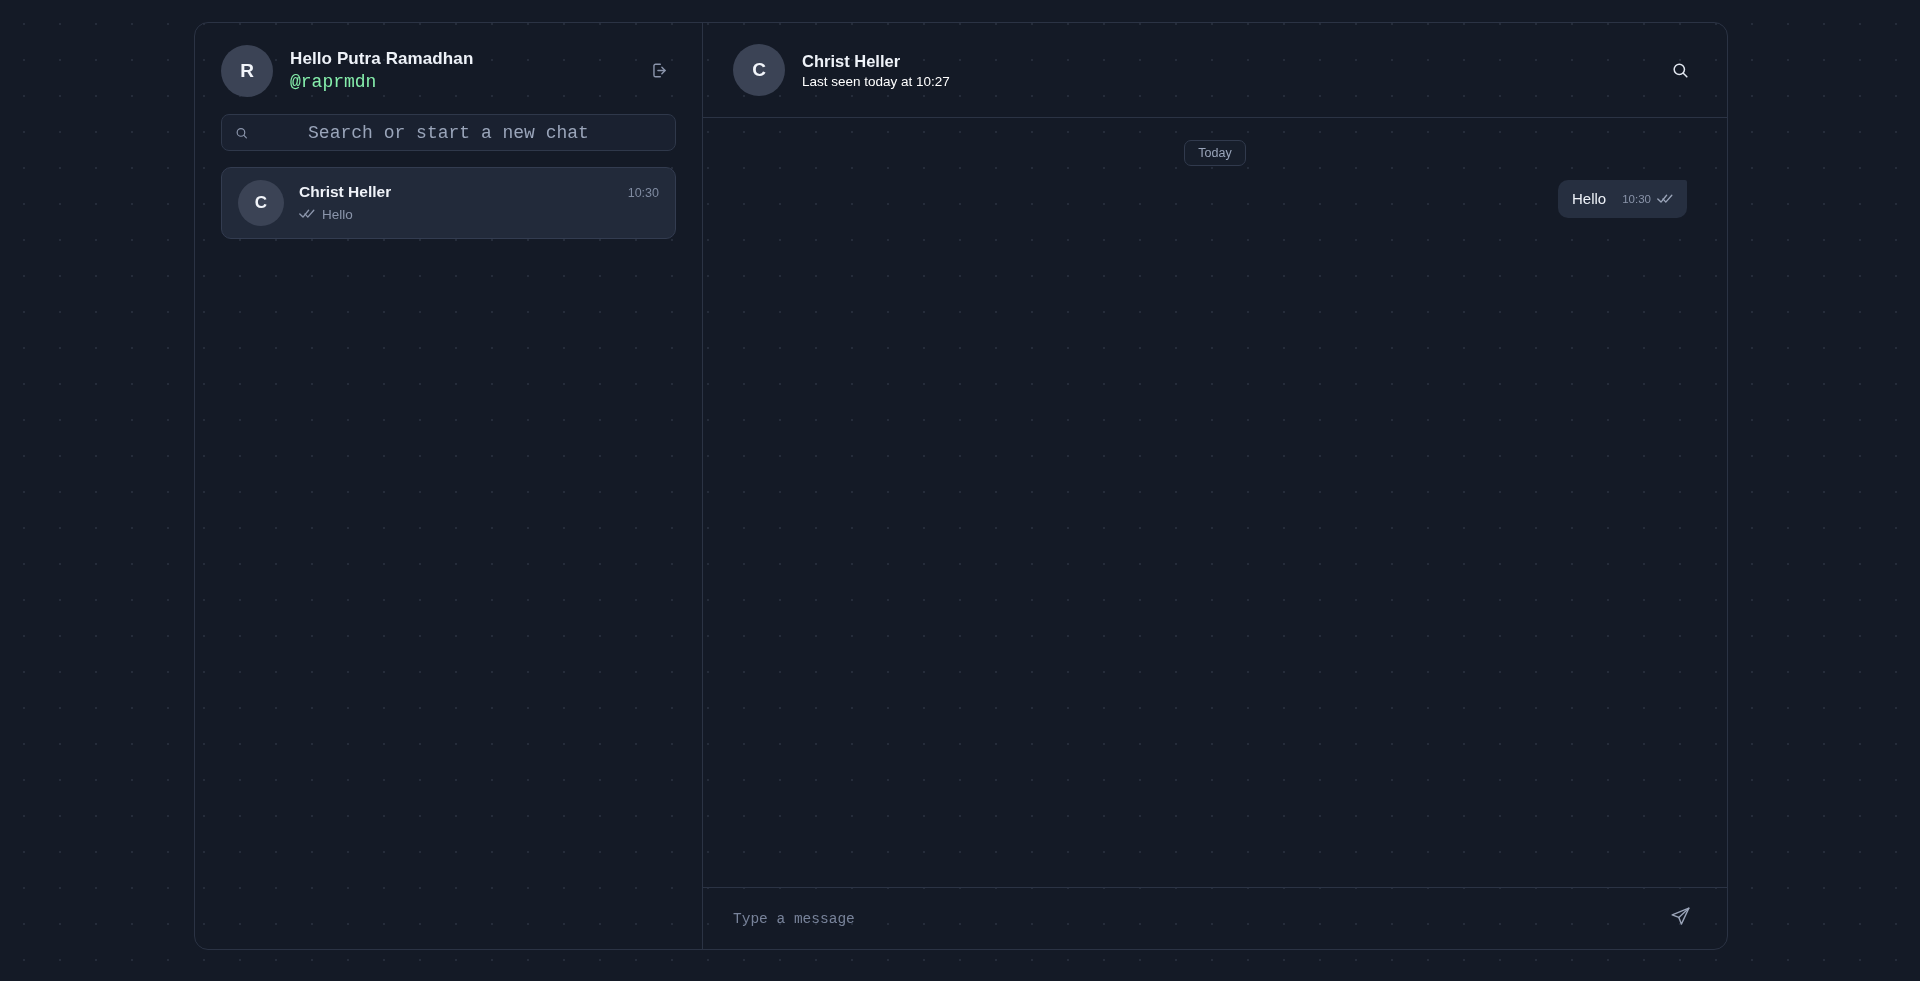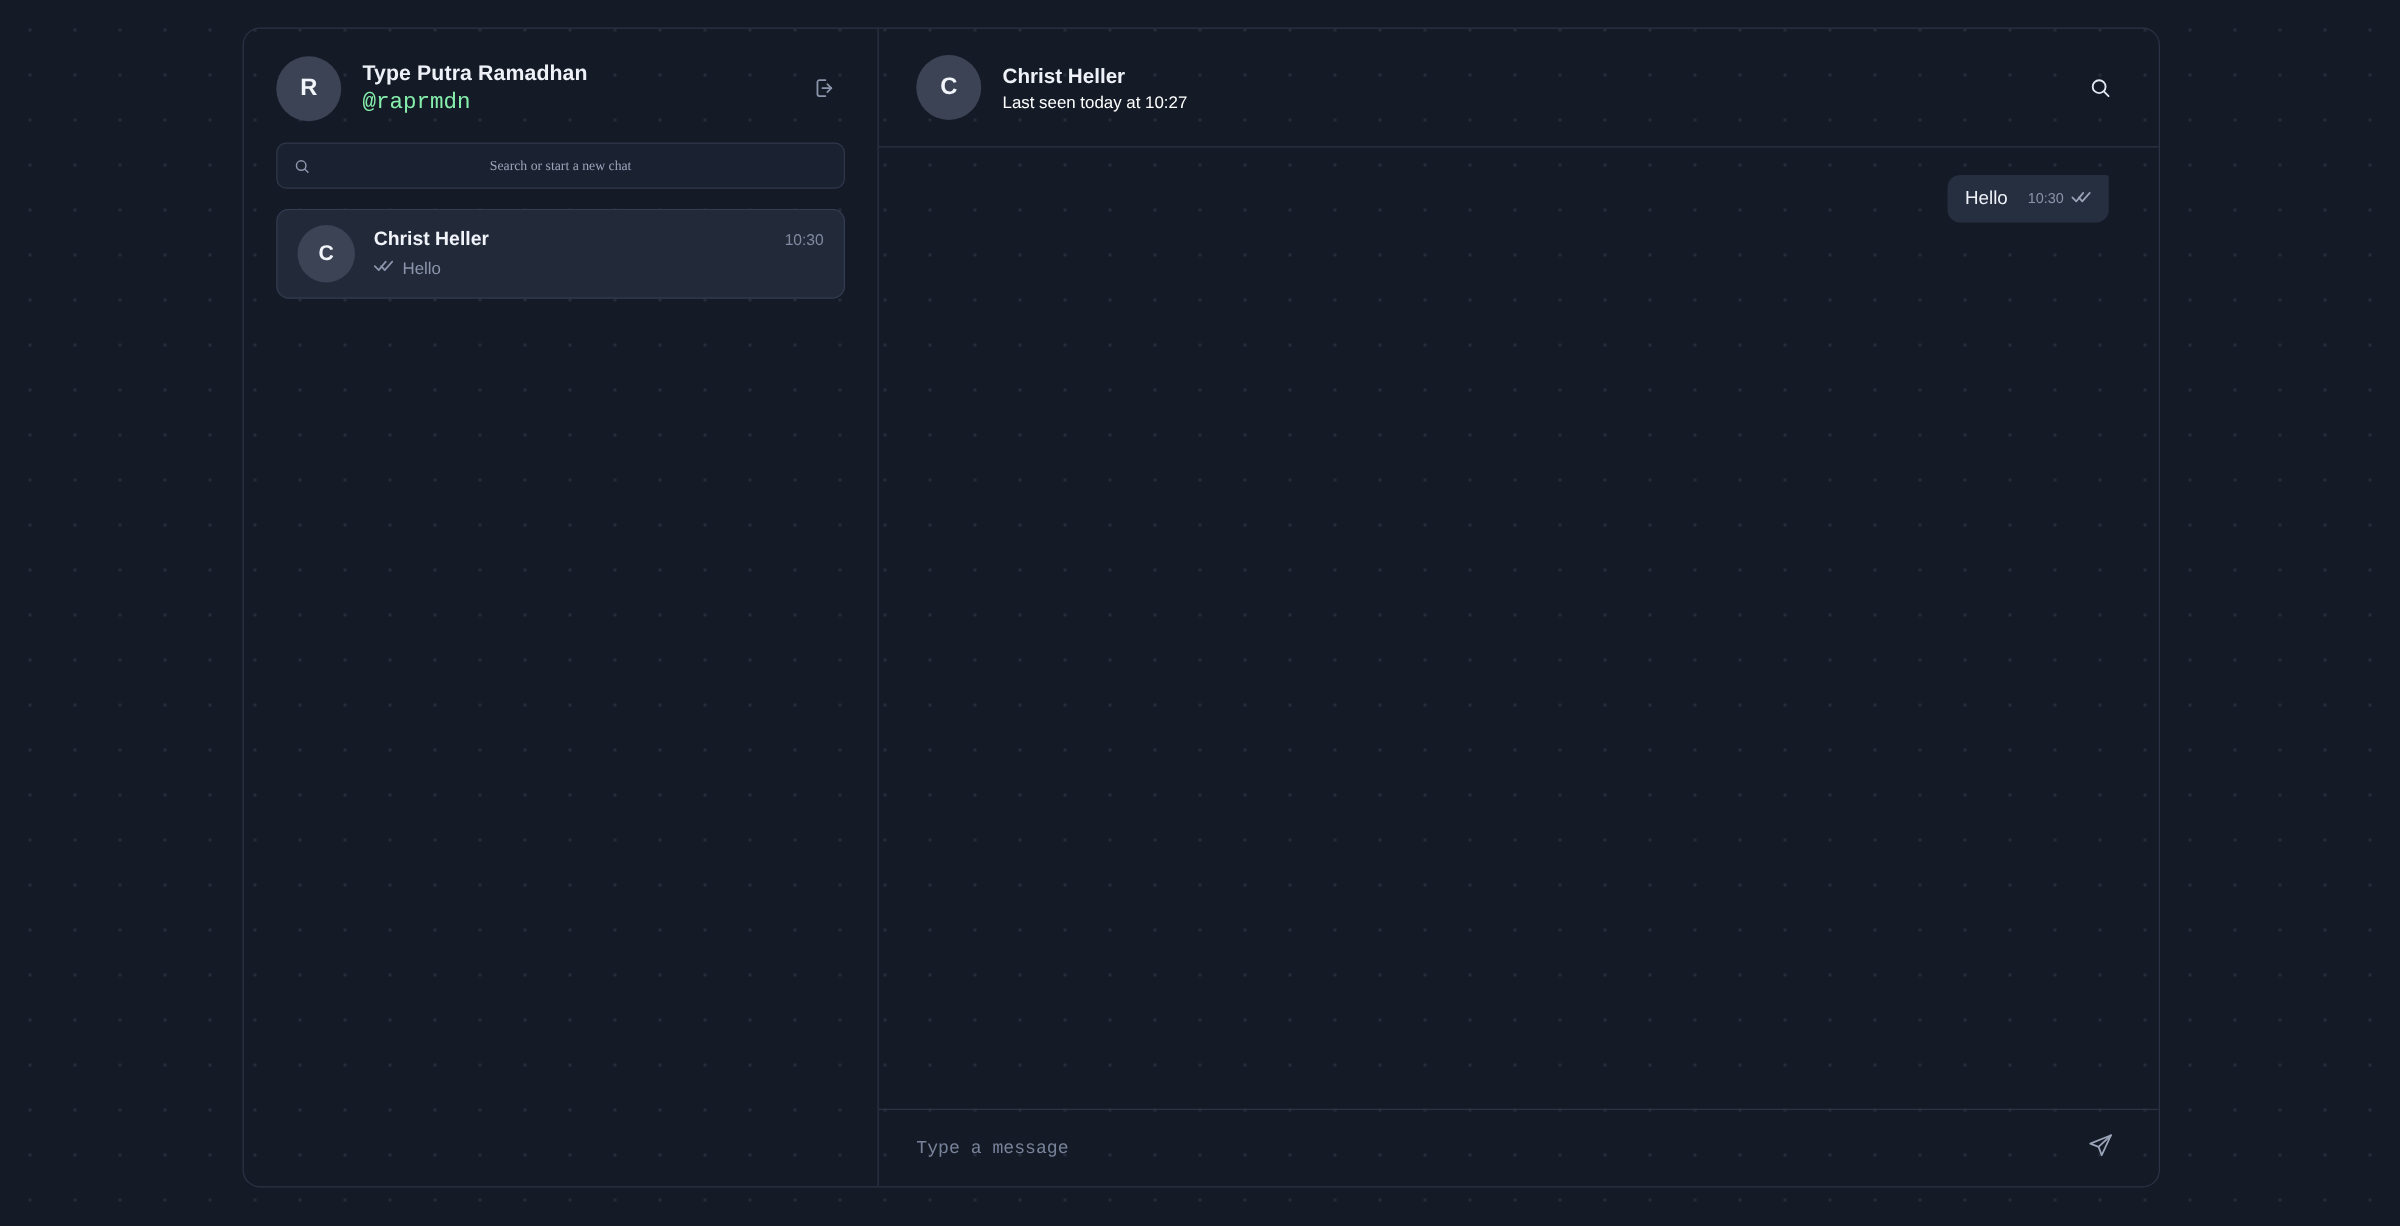--- a/index.html
+++ b/index.html
@@ -137,22 +137,22 @@
   }
 
   .search-input {
     width: 100%;
     height: 100%;
     background: transparent;
     border: none;
     outline: none;
     text-align: center;
     color: #fdba74;
-    font-size: 11px;
-    font-family: Liberation Serif, serif;
+    font-size: 18px;
+    font-family: Liberation Mono, monospace;
     padding: 0 36px;
   }
 
   .search-input::placeholder { color: #9aa5ba; opacity: 1; }
 
   
   .chat-list {
     margin-top: 16px;
     padding: 0 26px;
     display: flex;
@@ -359,21 +359,21 @@
 
 <div class="app-frame">
 
   <aside class="sidebar">
 
     <div class="sidebar-header">
       <div class="avatar lg">
         <span>R</span>
       </div>
       <div class="profile-meta">
-        <div class="profile-name">Type Putra Ramadhan</div>
+        <div class="profile-name">Hello Putra Ramadhan</div>
         <div class="profile-handle">@raprmdn</div>
       </div>
       <div class="icon-btn">
         <span>
           <svg width="19" height="19" viewBox="0 0 24 24" fill="none" stroke="#8b95ab" stroke-width="1.8" stroke-linecap="round" stroke-linejoin="round">
             <path d="M13 4H7a2 2 0 0 0-2 2v12a2 2 0 0 0 2 2h6"></path>
             <polyline points="15 16 19 12 15 8"></polyline>
             <line x1="19" y1="12" x2="10" y2="12"></line>
           </svg>
         </span>
@@ -432,20 +432,23 @@
           <svg width="19" height="19" viewBox="0 0 24 24" fill="none" stroke="#e2e7f0" stroke-width="1.9" stroke-linecap="round">
             <circle cx="10.5" cy="10.5" r="6.5"></circle>
             <line x1="15.5" y1="15.5" x2="20" y2="20"></line>
           </svg>
         </span>
       </div>
     </div>
 
     <div class="messages">
 
+      <div class="day-divider">
+        <span class="day-pill">Today</span>
+      </div>
 
       <div class="msg-row out">
         <div class="bubble">
           <span class="bubble-text">Hello</span>
           <span class="bubble-meta">
             <span class="bubble-time">10:30</span>
             <span>
               <svg width="16" height="11" viewBox="0 0 20 12" fill="none" stroke="#9aa4b8" stroke-width="1.7" stroke-linecap="round" stroke-linejoin="round">
                 <polyline points="1 6.5 5 10.5 12 2"></polyline>
                 <polyline points="7.5 6.5 11 10.5 18.5 2"></polyline>

